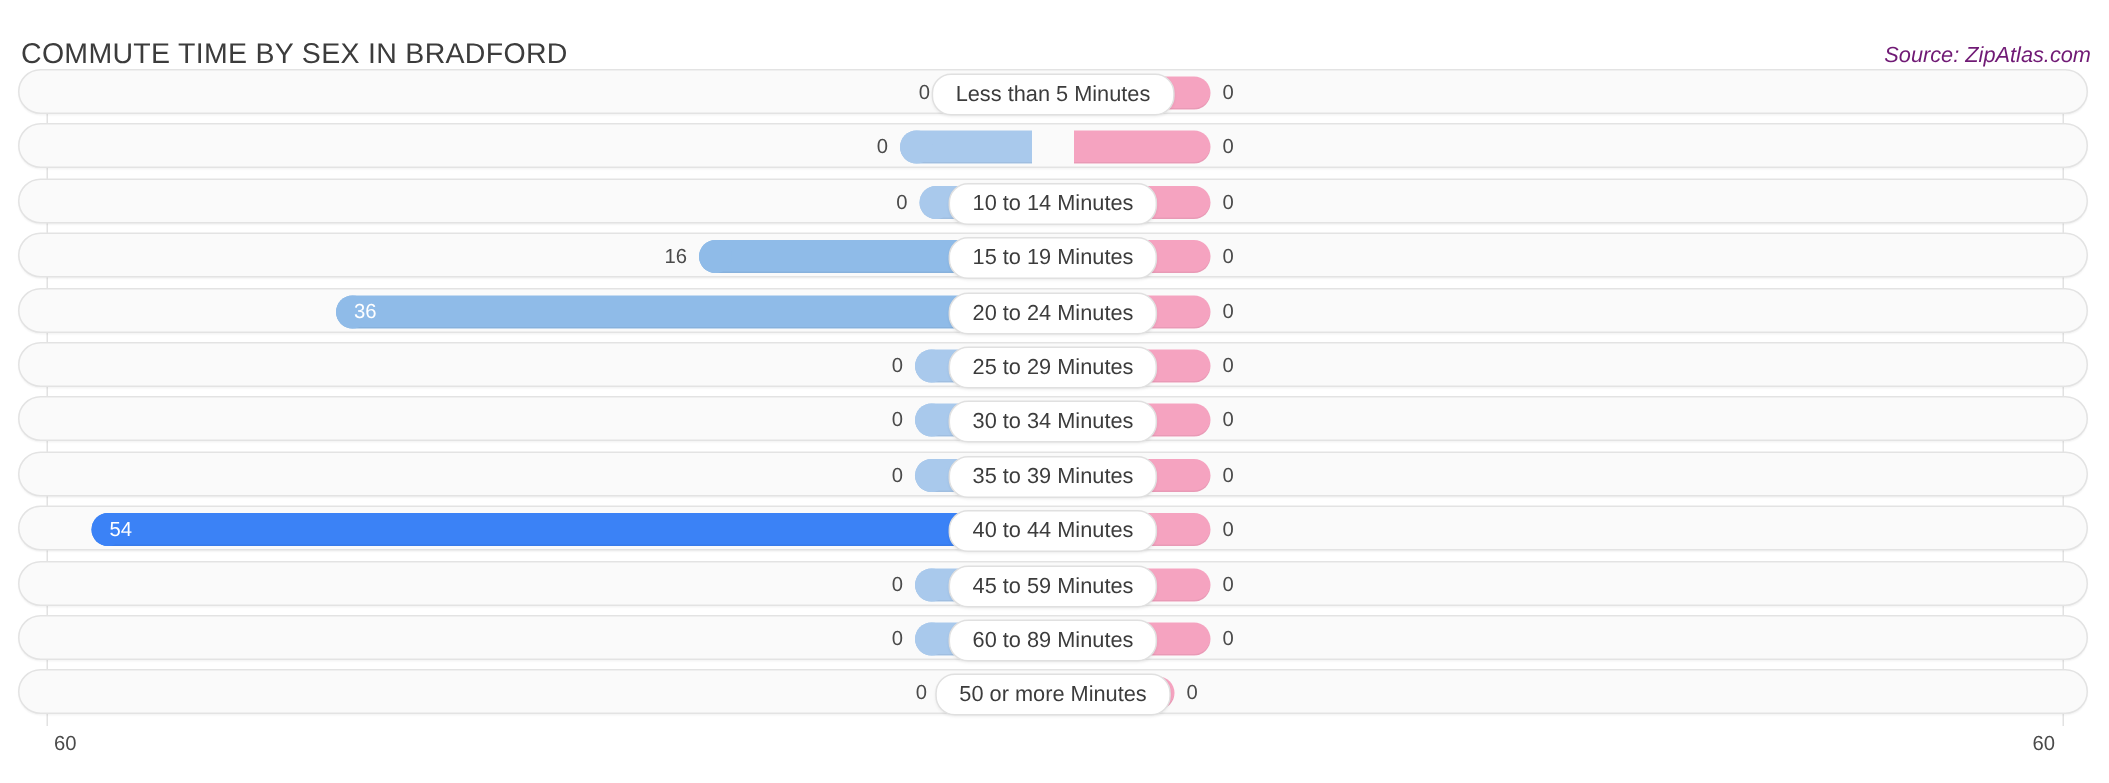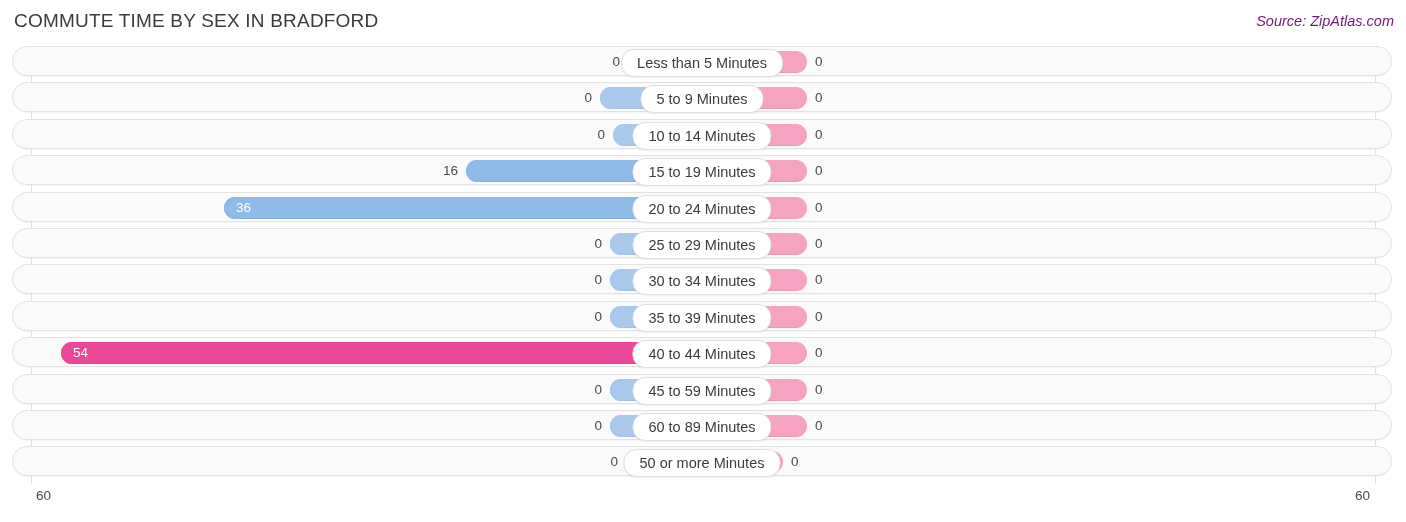--- a/index.html
+++ b/index.html
@@ -12,21 +12,21 @@
     height: 522px;
     font-family: "Liberation Sans", sans-serif;
     color: #3a3a3a;
     overflow: hidden;
     position: relative;
   }
 
   
   .header {
     position: absolute;
-    top: 0; left: 0;
+    top: 16px; left: 0;
     width: 1406px;
     height: 44px;
   }
   .chart-title {
     position: absolute;
     left: 14px;
     top: 10px;
     font-size: 19px;
     font-weight: 400;
     letter-spacing: .2px;
@@ -218,21 +218,20 @@
           <div class="value-out value-out-female" style="left: 802px;">0</div>
           <div class="pill">Less than 5 Minutes</div>
         </div>
       </div>
       <div class="row">
         <div class="track">
           <div class="value-out value-out-male" style="right: 799px;">0</div>
           <div class="bar bar-male" style="width: 88px; background: rgb(169, 201, 236);"></div>
           <div class="bar bar-female" style="width: 91px; background: rgb(245, 163, 192);"></div>
           <div class="value-out value-out-female" style="left: 802px;">0</div>
-          <div class="pill">5 to 9 Minutes</div>
         </div>
       </div>
       <div class="row">
         <div class="track">
           <div class="value-out value-out-male" style="right: 786px;">0</div>
           <div class="bar bar-male" style="width: 75px; background: rgb(169, 201, 236);"></div>
           <div class="bar bar-female" style="width: 91px; background: rgb(245, 163, 192);"></div>
           <div class="value-out value-out-female" style="left: 802px;">0</div>
           <div class="pill">10 to 14 Minutes</div>
         </div>
@@ -278,21 +277,21 @@
         <div class="track">
           <div class="value-out value-out-male" style="right: 789px;">0</div>
           <div class="bar bar-male" style="width: 78px; background: rgb(169, 201, 236);"></div>
           <div class="bar bar-female" style="width: 91px; background: rgb(245, 163, 192);"></div>
           <div class="value-out value-out-female" style="left: 802px;">0</div>
           <div class="pill">35 to 39 Minutes</div>
         </div>
       </div>
       <div class="row">
         <div class="track">
-          <div class="bar bar-male" style="width: 627px; background: #ec4899;">
+          <div class="bar bar-male" style="width: 627px; background: #3b82f6;">
             <span class="bar-value">54</span>
           </div>
           <div class="bar bar-female" style="width: 91px; background: rgb(245, 163, 192);"></div>
           <div class="value-out value-out-female" style="left: 802px;">0</div>
           <div class="pill">40 to 44 Minutes</div>
         </div>
       </div>
       <div class="row">
         <div class="track">
           <div class="value-out value-out-male" style="right: 789px;">0</div>

